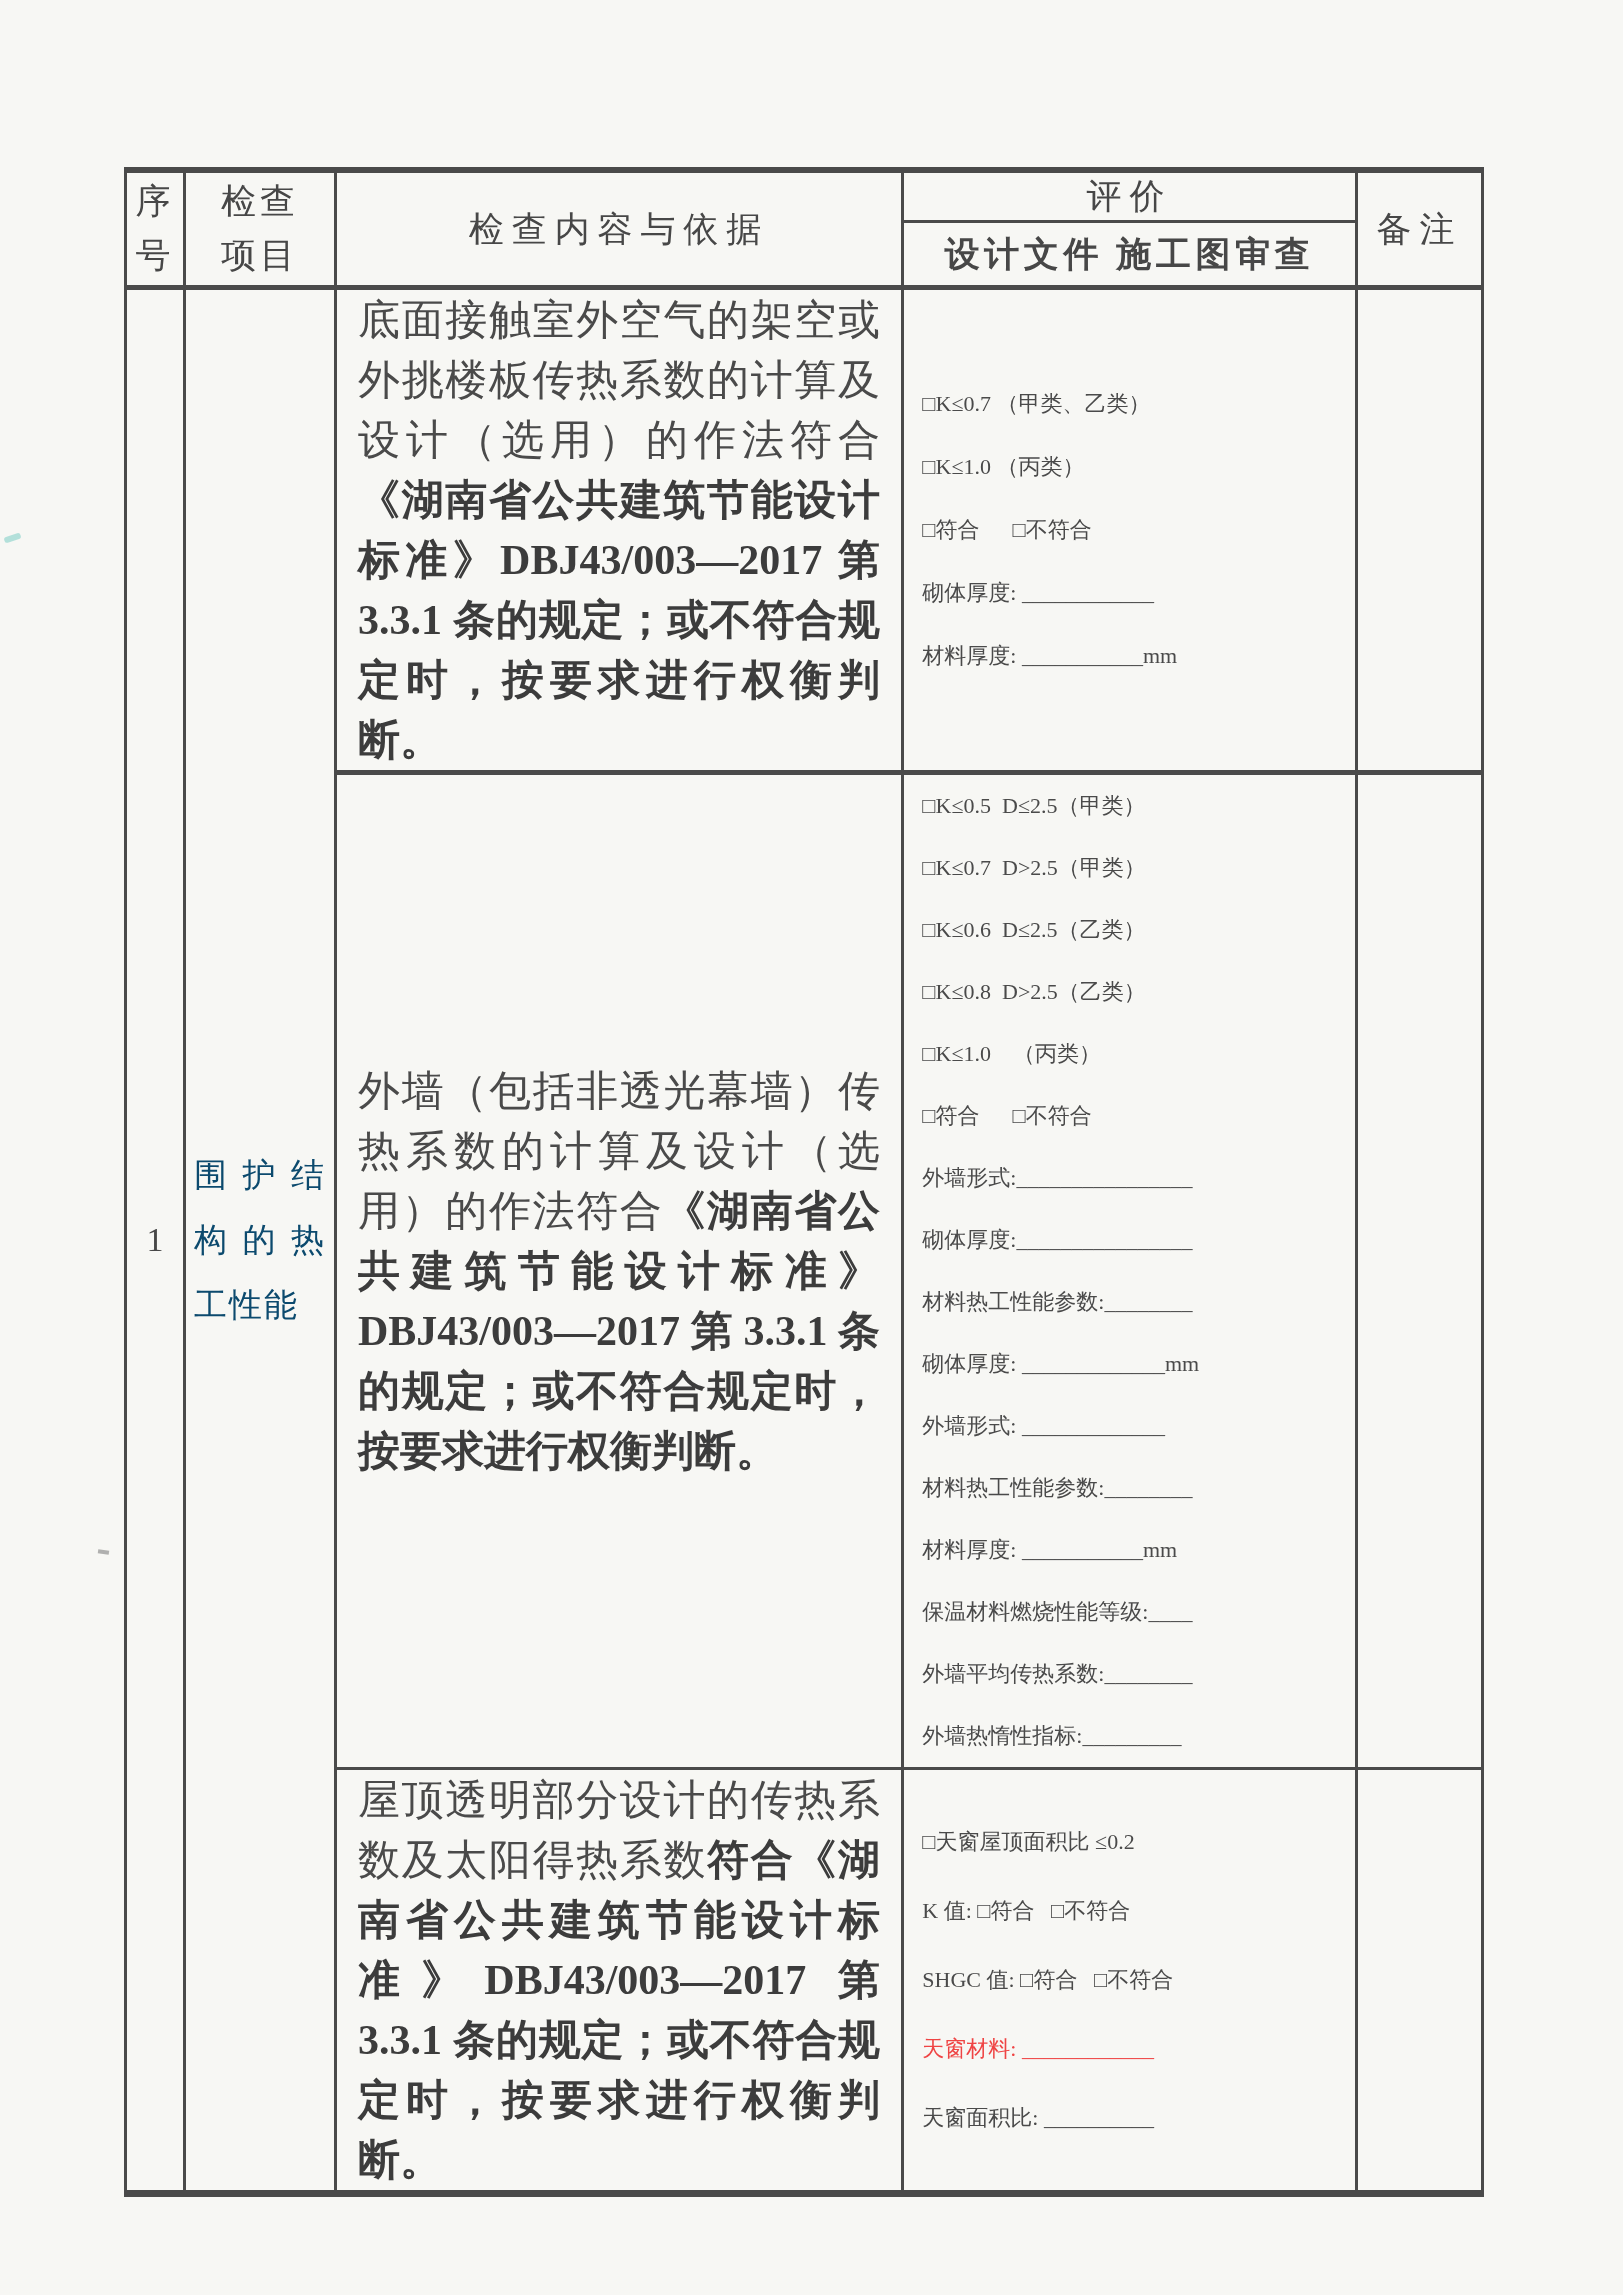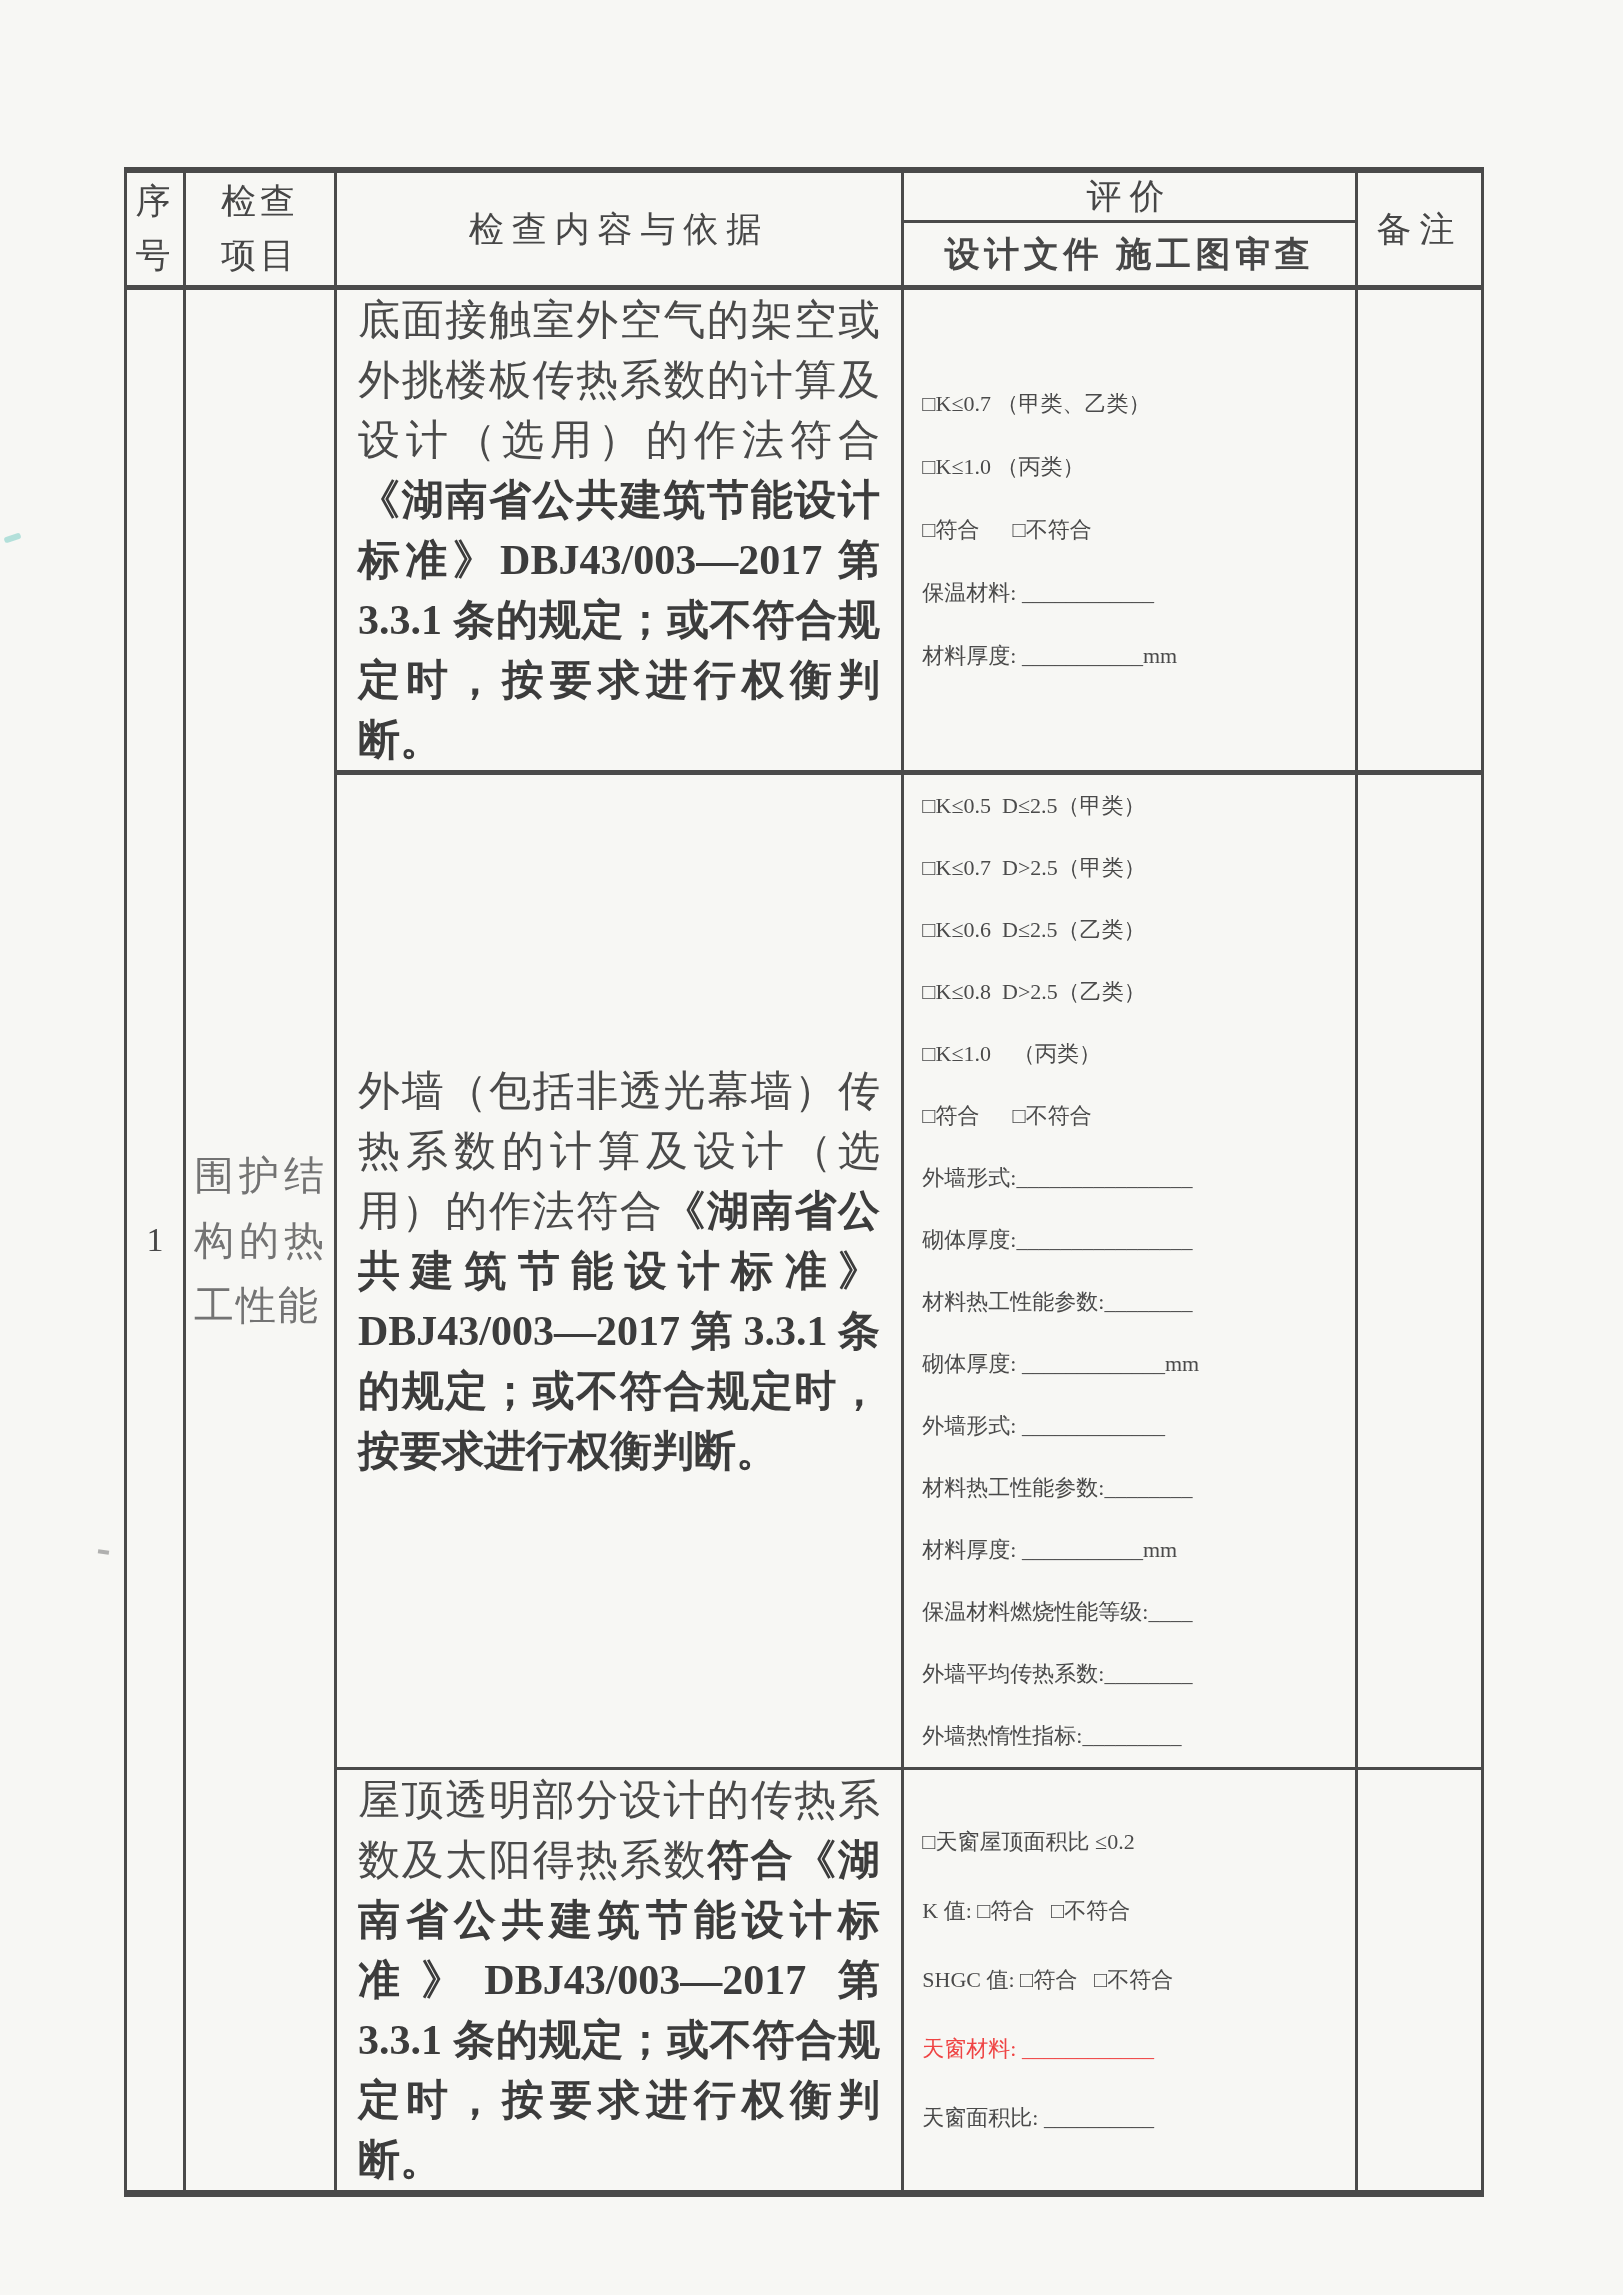--- a/index.html
+++ b/index.html
@@ -52,23 +52,23 @@
   tr.r1{height:320px;}
   tr.r2{height:984px;}
   tr.r3{height:350px;}
   tr.r1>td{border-bottom:5.2px solid #4a4a4a;}
   tr.r2>td{border-bottom:3.9px solid #4a4a4a;}
 
   td.seq{
     text-align:center;font-size:34px;color:#474747;
   }
   td.item{
-    font-size:40px;line-height:65px;
+    font-size:33px;line-height:65px;
     padding:0 7.9px;text-align:justify;letter-spacing:2px;
-    color:#737373;
+    color:#0c4a6e;
   }
   td.content{
     font-size:42px;line-height:60px;
     padding:0 21px;
     text-align:justify;
     color:#4a4a4a;
   }
   td.content .bold{font-weight:bold;color:#3c3c3c;}
   td.eval{
     font-size:22px;
@@ -129,21 +129,21 @@
     <tr class="r1">
       <td rowspan="3" class="seq">1</td>
       <td rowspan="3" class="item">围护结构的热工性能</td>
       <td class="content">
         <span>底面接触室外空气的架空或外挑楼板传热系数的计算及设计（选用）的作法符合</span><span class="bold">《湖南省公共建筑节能设计标准》DBJ43/003—2017 第 3.3.1 条的规定；或不符合规定时，按要求进行权衡判断。</span>
       </td>
       <td class="eval">
         <div class="line">□K≤0.7 （甲类、乙类）</div>
         <div class="line">□K≤1.0 （丙类）</div>
         <div class="line">□符合      □不符合</div>
-        <div class="line">保温材料: ____________</div>
+        <div class="line">砌体厚度: ____________</div>
         <div class="line">材料厚度: ___________mm</div>
       </td>
       <td class="remark"></td>
     </tr>
 
     <tr class="r2">
       <td class="content">
         <span>外墙（包括非透光幕墙）传热系数的计算及设计（选用）的作法符合</span><span class="bold">《湖南省公共建筑节能设计标准》DBJ43/003—2017 第 3.3.1 条的规定；或不符合规定时，按要求进行权衡判断。</span>
       </td>
       <td class="eval">

